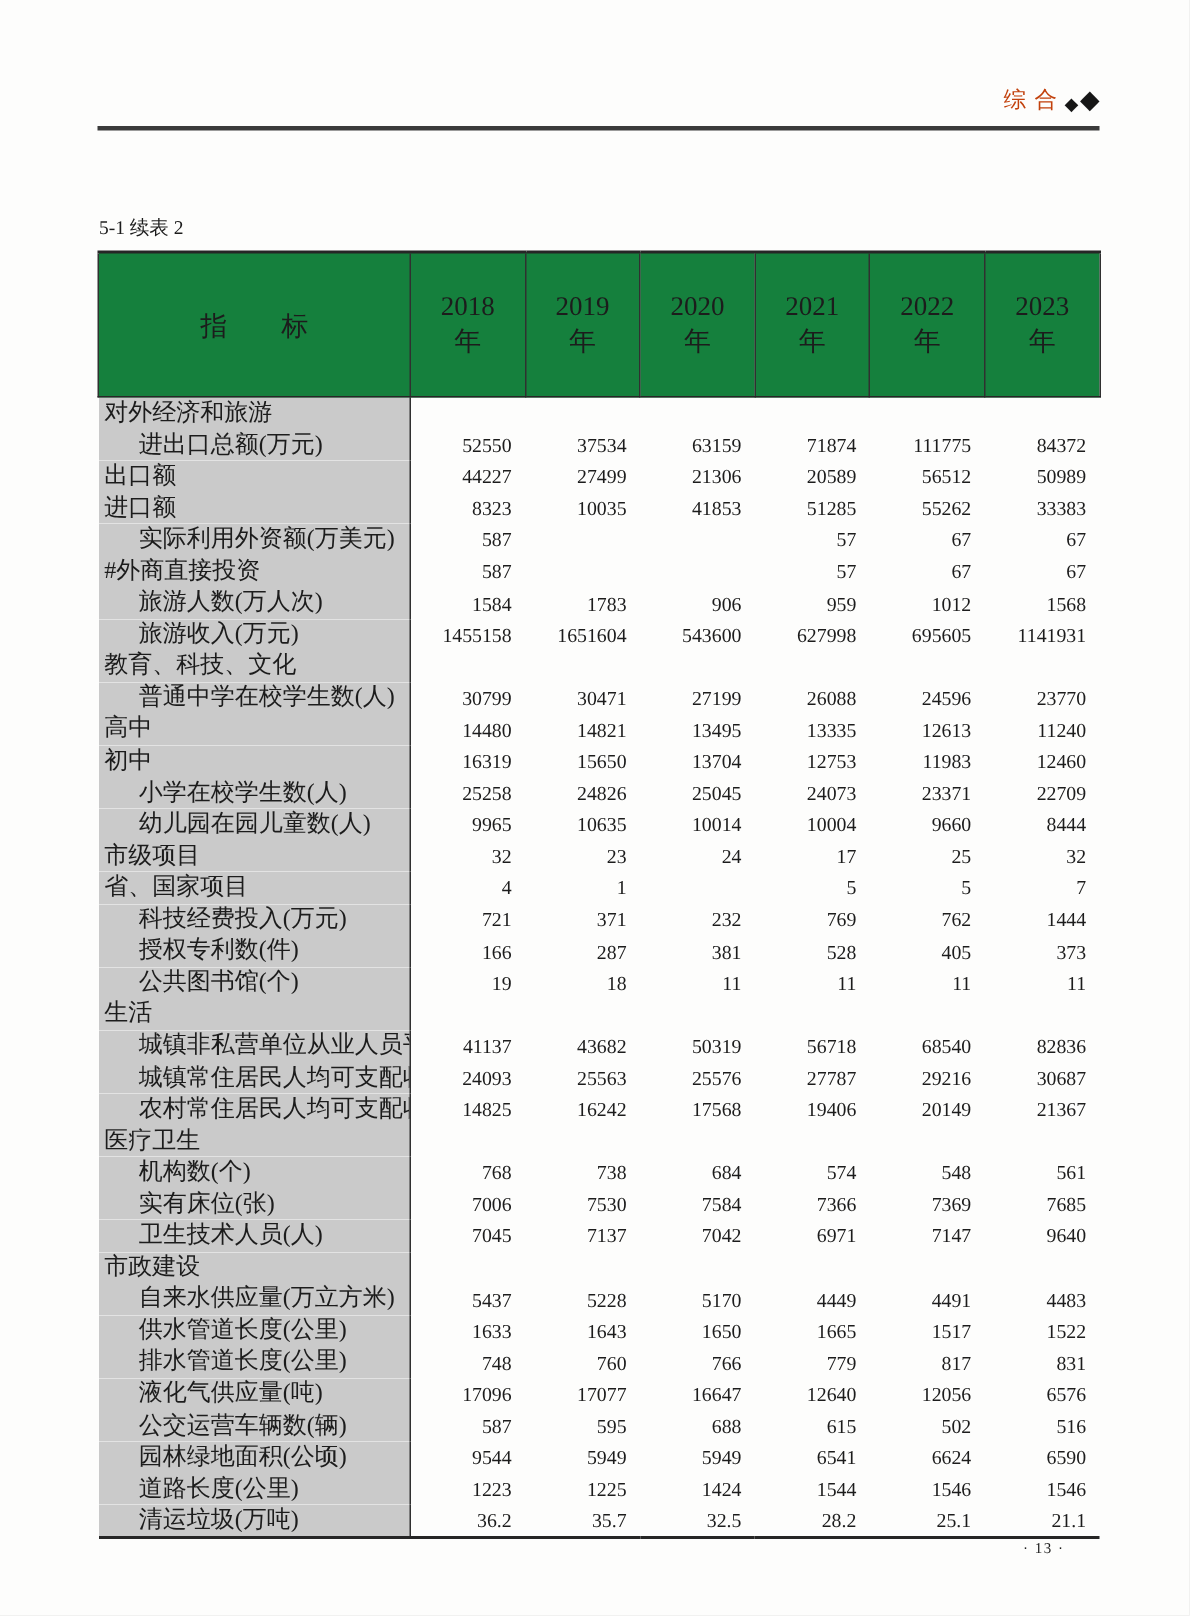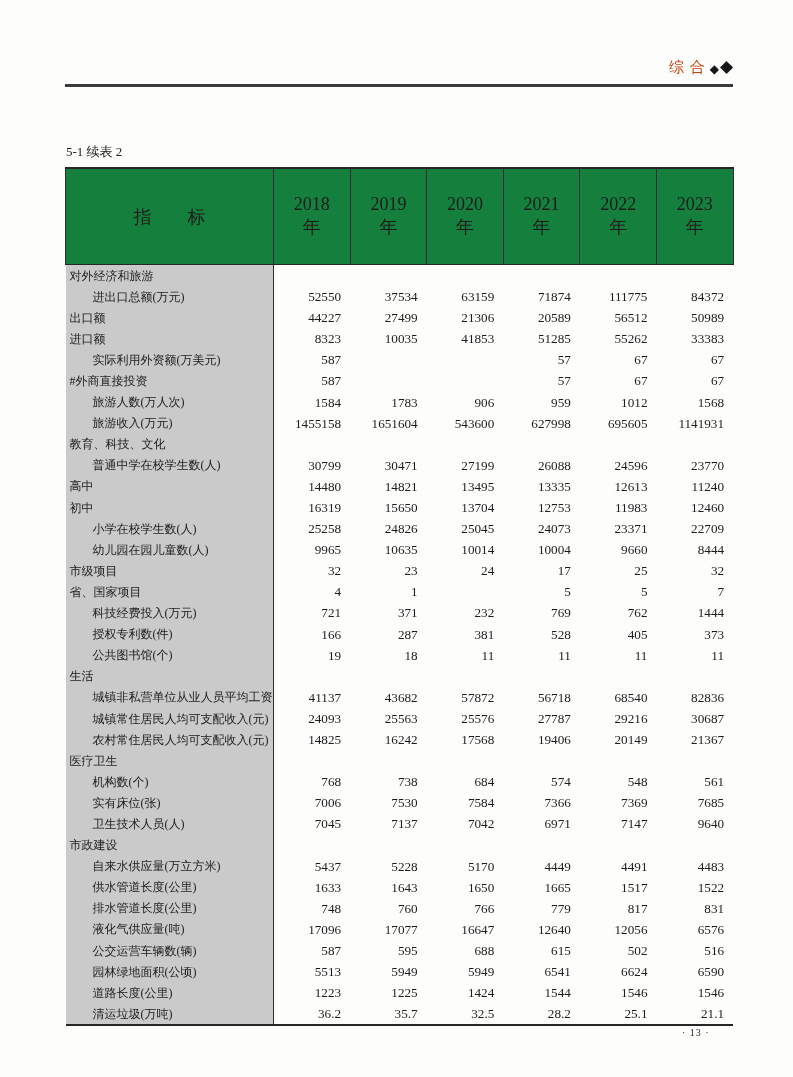--- a/index.html
+++ b/index.html
@@ -76,21 +76,21 @@
   tbody td {
     height: 21.1px;
     padding: 0;
     vertical-align: middle;
     line-height: 1;
     white-space: nowrap;
   }
   td.label {
     background: #cacaca;
     border-right: 1.5px solid #303030;
-    font-size: 12px;
+    font-size: 16px;
     padding-left: 4px;
     overflow: hidden;
   }
   td.label.ind1 { padding-left: 27px; }
   td.label.ind2 { }
   td.value {
     font-size: 13.2px;
     text-align: right;
     padding-right: 9px;
   }
@@ -318,21 +318,21 @@
           <td class="value"></td>
           <td class="value"></td>
           <td class="value"></td>
           <td class="value"></td>
           <td class="value"></td>
         </tr>
         <tr>
           <td class="label ind1">城镇非私营单位从业人员平均工资(元)</td>
           <td class="value">41137</td>
           <td class="value">43682</td>
-          <td class="value">57872</td>
+          <td class="value">50319</td>
           <td class="value">56718</td>
           <td class="value">68540</td>
           <td class="value">82836</td>
         </tr>
         <tr>
           <td class="label ind1">城镇常住居民人均可支配收入(元)</td>
           <td class="value">24093</td>
           <td class="value">25563</td>
           <td class="value">25576</td>
           <td class="value">27787</td>
@@ -433,21 +433,21 @@
           <td class="label ind1">公交运营车辆数(辆)</td>
           <td class="value">587</td>
           <td class="value">595</td>
           <td class="value">688</td>
           <td class="value">615</td>
           <td class="value">502</td>
           <td class="value">516</td>
         </tr>
         <tr>
           <td class="label ind1">园林绿地面积(公顷)</td>
-          <td class="value">5513</td>
+          <td class="value">9544</td>
           <td class="value">5949</td>
           <td class="value">5949</td>
           <td class="value">6541</td>
           <td class="value">6624</td>
           <td class="value">6590</td>
         </tr>
         <tr>
           <td class="label ind1">道路长度(公里)</td>
           <td class="value">1223</td>
           <td class="value">1225</td>

